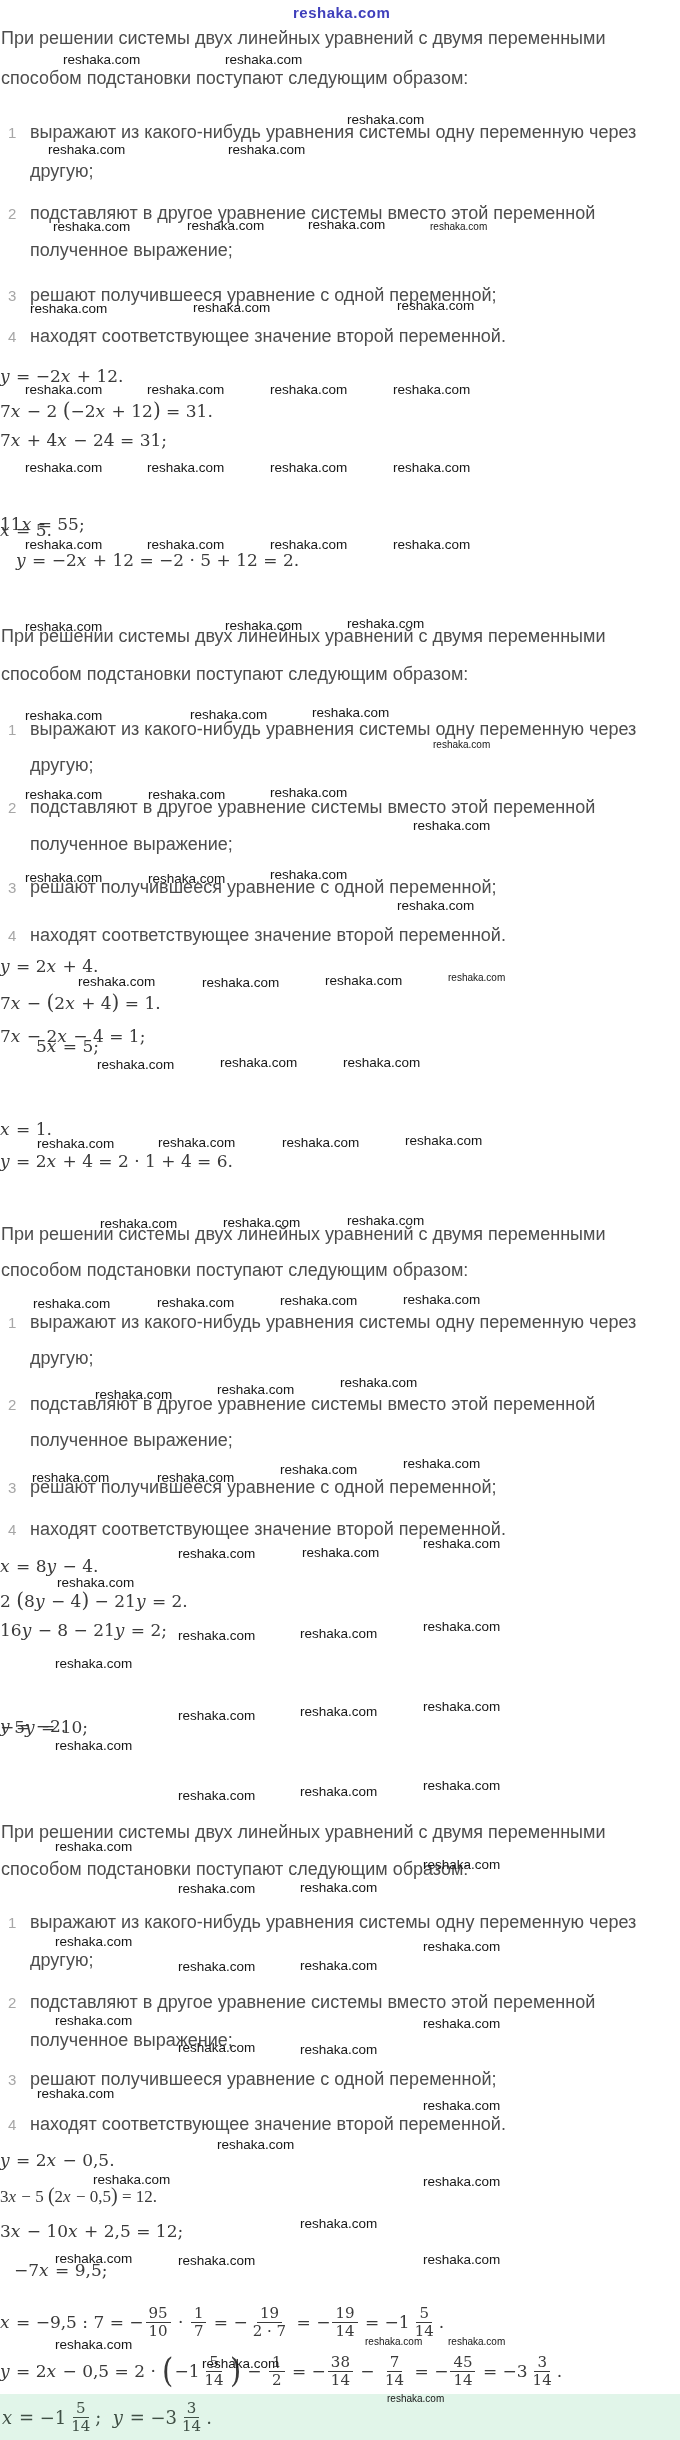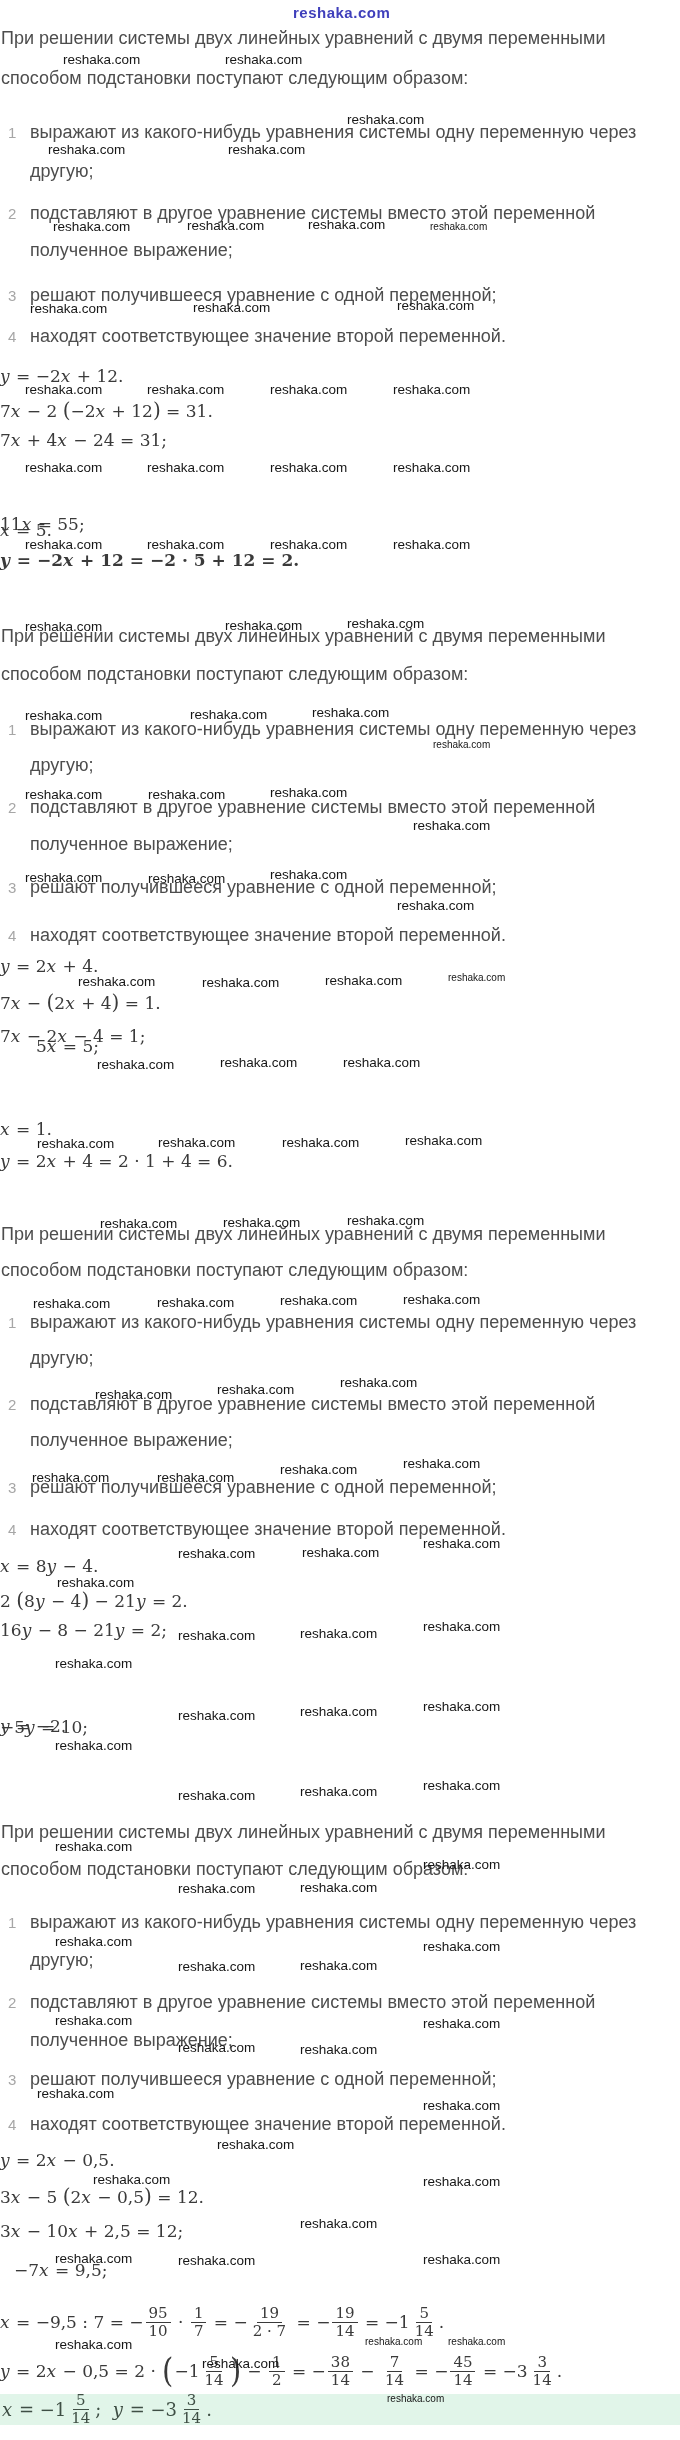--- a/index.html
+++ b/index.html
@@ -93,39 +93,39 @@
     <div class="bodyline" style="left: 30px; top: 2031px;">полученное выражение;</div>
     <div class="stepnum" style="left: 8px; top: 2071px;">3</div>
     <div class="bodyline" style="left: 30px; top: 2070px;">решают получившееся уравнение с одной переменной;</div>
     <div class="stepnum" style="left: 8px; top: 2116px;">4</div>
     <div class="bodyline" style="left: 30px; top: 2115px;">находят соответствующее значение второй переменной.</div>
     <div class="mathline" style="left: 0px; top: 366px;"><span><i>y</i> = −2<i>x</i> + 12.</span></div>
     <div class="mathline" style="left: 0px; top: 398px;"><span>7<i>x</i> − 2 <span class="par">(</span>−2<i>x</i> + 12<span class="par">)</span> = 31.</span></div>
     <div class="mathline" style="left: 0px; top: 430px;"><span>7<i>x</i> + 4<i>x</i> − 24 = 31;</span></div>
     <div class="mathline" style="left: 0px; top: 474px; margin-top: 40px;"><span>11<i>x</i> = 55;</span></div>
     <div class="mathline" style="left: 0px; top: 520px;"><span><i>x</i> = 5.</span></div>
-    <div class="mathline" style="left: 0px; top: 550px; font-weight: bold;"><span><i>y</i> = −2<i>x</i> + 12 = −2 · 5 + 12 = 2.</span></div>
+    <div class="mathline" style="left: 16px; top: 550px;"><span><i>y</i> = −2<i>x</i> + 12 = −2 · 5 + 12 = 2.</span></div>
     <div class="mathline" style="left: 0px; top: 956px;"><span><i>y</i> = 2<i>x</i> + 4.</span></div>
     <div class="mathline" style="left: 0px; top: 990px;"><span>7<i>x</i> − <span class="par">(</span>2<i>x</i> + 4<span class="par">)</span> = 1.</span></div>
     <div class="mathline" style="left: 0px; top: 1026px;"><span>7<i>x</i> − 2<i>x</i> − 4 = 1;</span></div>
     <div class="mathline" style="left: 0px; top: 1036px; margin-left: 36px;"><span>5<i>x</i> = 5;</span></div>
     <div class="mathline" style="left: 0px; top: 1119px;"><span><i>x</i> = 1.</span></div>
     <div class="mathline" style="left: 0px; top: 1151px;"><span><i>y</i> = 2<i>x</i> + 4 = 2 · 1 + 4 = 6.</span></div>
     <div class="mathline" style="left: 0px; top: 1556px;"><span><i>x</i> = 8<i>y</i> − 4.</span></div>
     <div class="mathline" style="left: 0px; top: 1588px;"><span>2 <span class="par">(</span>8<i>y</i> − 4<span class="par">)</span> − 21<i>y</i> = 2.</span></div>
     <div class="mathline" style="left: 0px; top: 1620px;"><span>16<i>y</i> − 8 − 21<i>y</i> = 2;</span></div>
     <div class="mathline" style="left: 0px; top: 1670px; margin-top: 47px;"><span>−5<i>y</i> = 10;</span></div>
     <div class="mathline" style="left: 0px; top: 1716px;"><span><i>y</i> = −2.</span></div>
     <div class="mathline" style="left: 0px; top: 2150px;"><span><i>y</i> = 2<i>x</i> − 0,5.</span></div>
-    <div class="mathline" style="left: 0px; top: 2184px;"><span>3<i>x</i> − 5 <span class="par">(</span>2<i>x</i> − 0,5<span class="par">)</span> = 12.</span></div>
+    <div class="mathline" style="left: 0px; top: 2184px; font-family: Liberation Serif, serif;"><span>3<i>x</i> − 5 <span class="par">(</span>2<i>x</i> − 0,5<span class="par">)</span> = 12.</span></div>
     <div class="mathline" style="left: 0px; top: 2221px;"><span>3<i>x</i> − 10<i>x</i> + 2,5 = 12;</span></div>
     <div class="mathline" style="left: 14px; top: 2260px;"><span>−7<i>x</i> = 9,5;</span></div>
     <div class="mathline" style="left: 0px; top: 2298px; height: 48px;"><span><i>x</i> = −9,5 : 7 = −</span><span class="frac"><span class="fn">95</span><span class="fd">10</span></span><span> · </span><span class="frac"><span class="fn">1</span><span class="fd">7</span></span><span> = −</span><span class="frac"><span class="fn">19</span><span class="fd">2 · 7</span></span><span> = −</span><span class="frac"><span class="fn">19</span><span class="fd">14</span></span><span> = −1</span><span class="frac"><span class="fn">5</span><span class="fd">14</span></span><span>.</span></div>
     <div class="mathline" style="left: 0px; top: 2348px; height: 46px;"><span><i>y</i> = 2<i>x</i> − 0,5 = 2 · </span><span class="bp">(</span><span>−1</span><span class="frac"><span class="fn">5</span><span class="fd">14</span></span><span class="bp">)</span><span> − </span><span class="frac"><span class="fn">1</span><span class="fd">2</span></span><span> = −</span><span class="frac"><span class="fn">38</span><span class="fd">14</span></span><span> − </span><span class="frac"><span class="fn">7</span><span class="fd">14</span></span><span> = −</span><span class="frac"><span class="fn">45</span><span class="fd">14</span></span><span> = −3</span><span class="frac"><span class="fn">3</span><span class="fd">14</span></span><span>.</span></div>
-    <div class="band" style="left: 0px; top: 2394px; height: 31px;">
+    <div class="band" style="left: 0px; top: 2394px; height: 46px;">
       <div class="mathline"><span><i>x</i> = −1</span><span class="frac"><span class="fn">5</span><span class="fd">14</span></span><span>;  <i>y</i> = −3</span><span class="frac"><span class="fn">3</span><span class="fd">14</span></span><span>.</span></div>
     </div>
     <span class="wm" style="left: 63px; top: 52px;">reshaka.com</span>
     <span class="wm" style="left: 225px; top: 52px;">reshaka.com</span>
     <span class="wm" style="left: 347px; top: 112px;">reshaka.com</span>
     <span class="wm" style="left: 48px; top: 142px;">reshaka.com</span>
     <span class="wm" style="left: 228px; top: 142px;">reshaka.com</span>
     <span class="wm" style="left: 53px; top: 219px;">reshaka.com</span>
     <span class="wm" style="left: 187px; top: 218px;">reshaka.com</span>
     <span class="wm" style="left: 308px; top: 217px;">reshaka.com</span>

